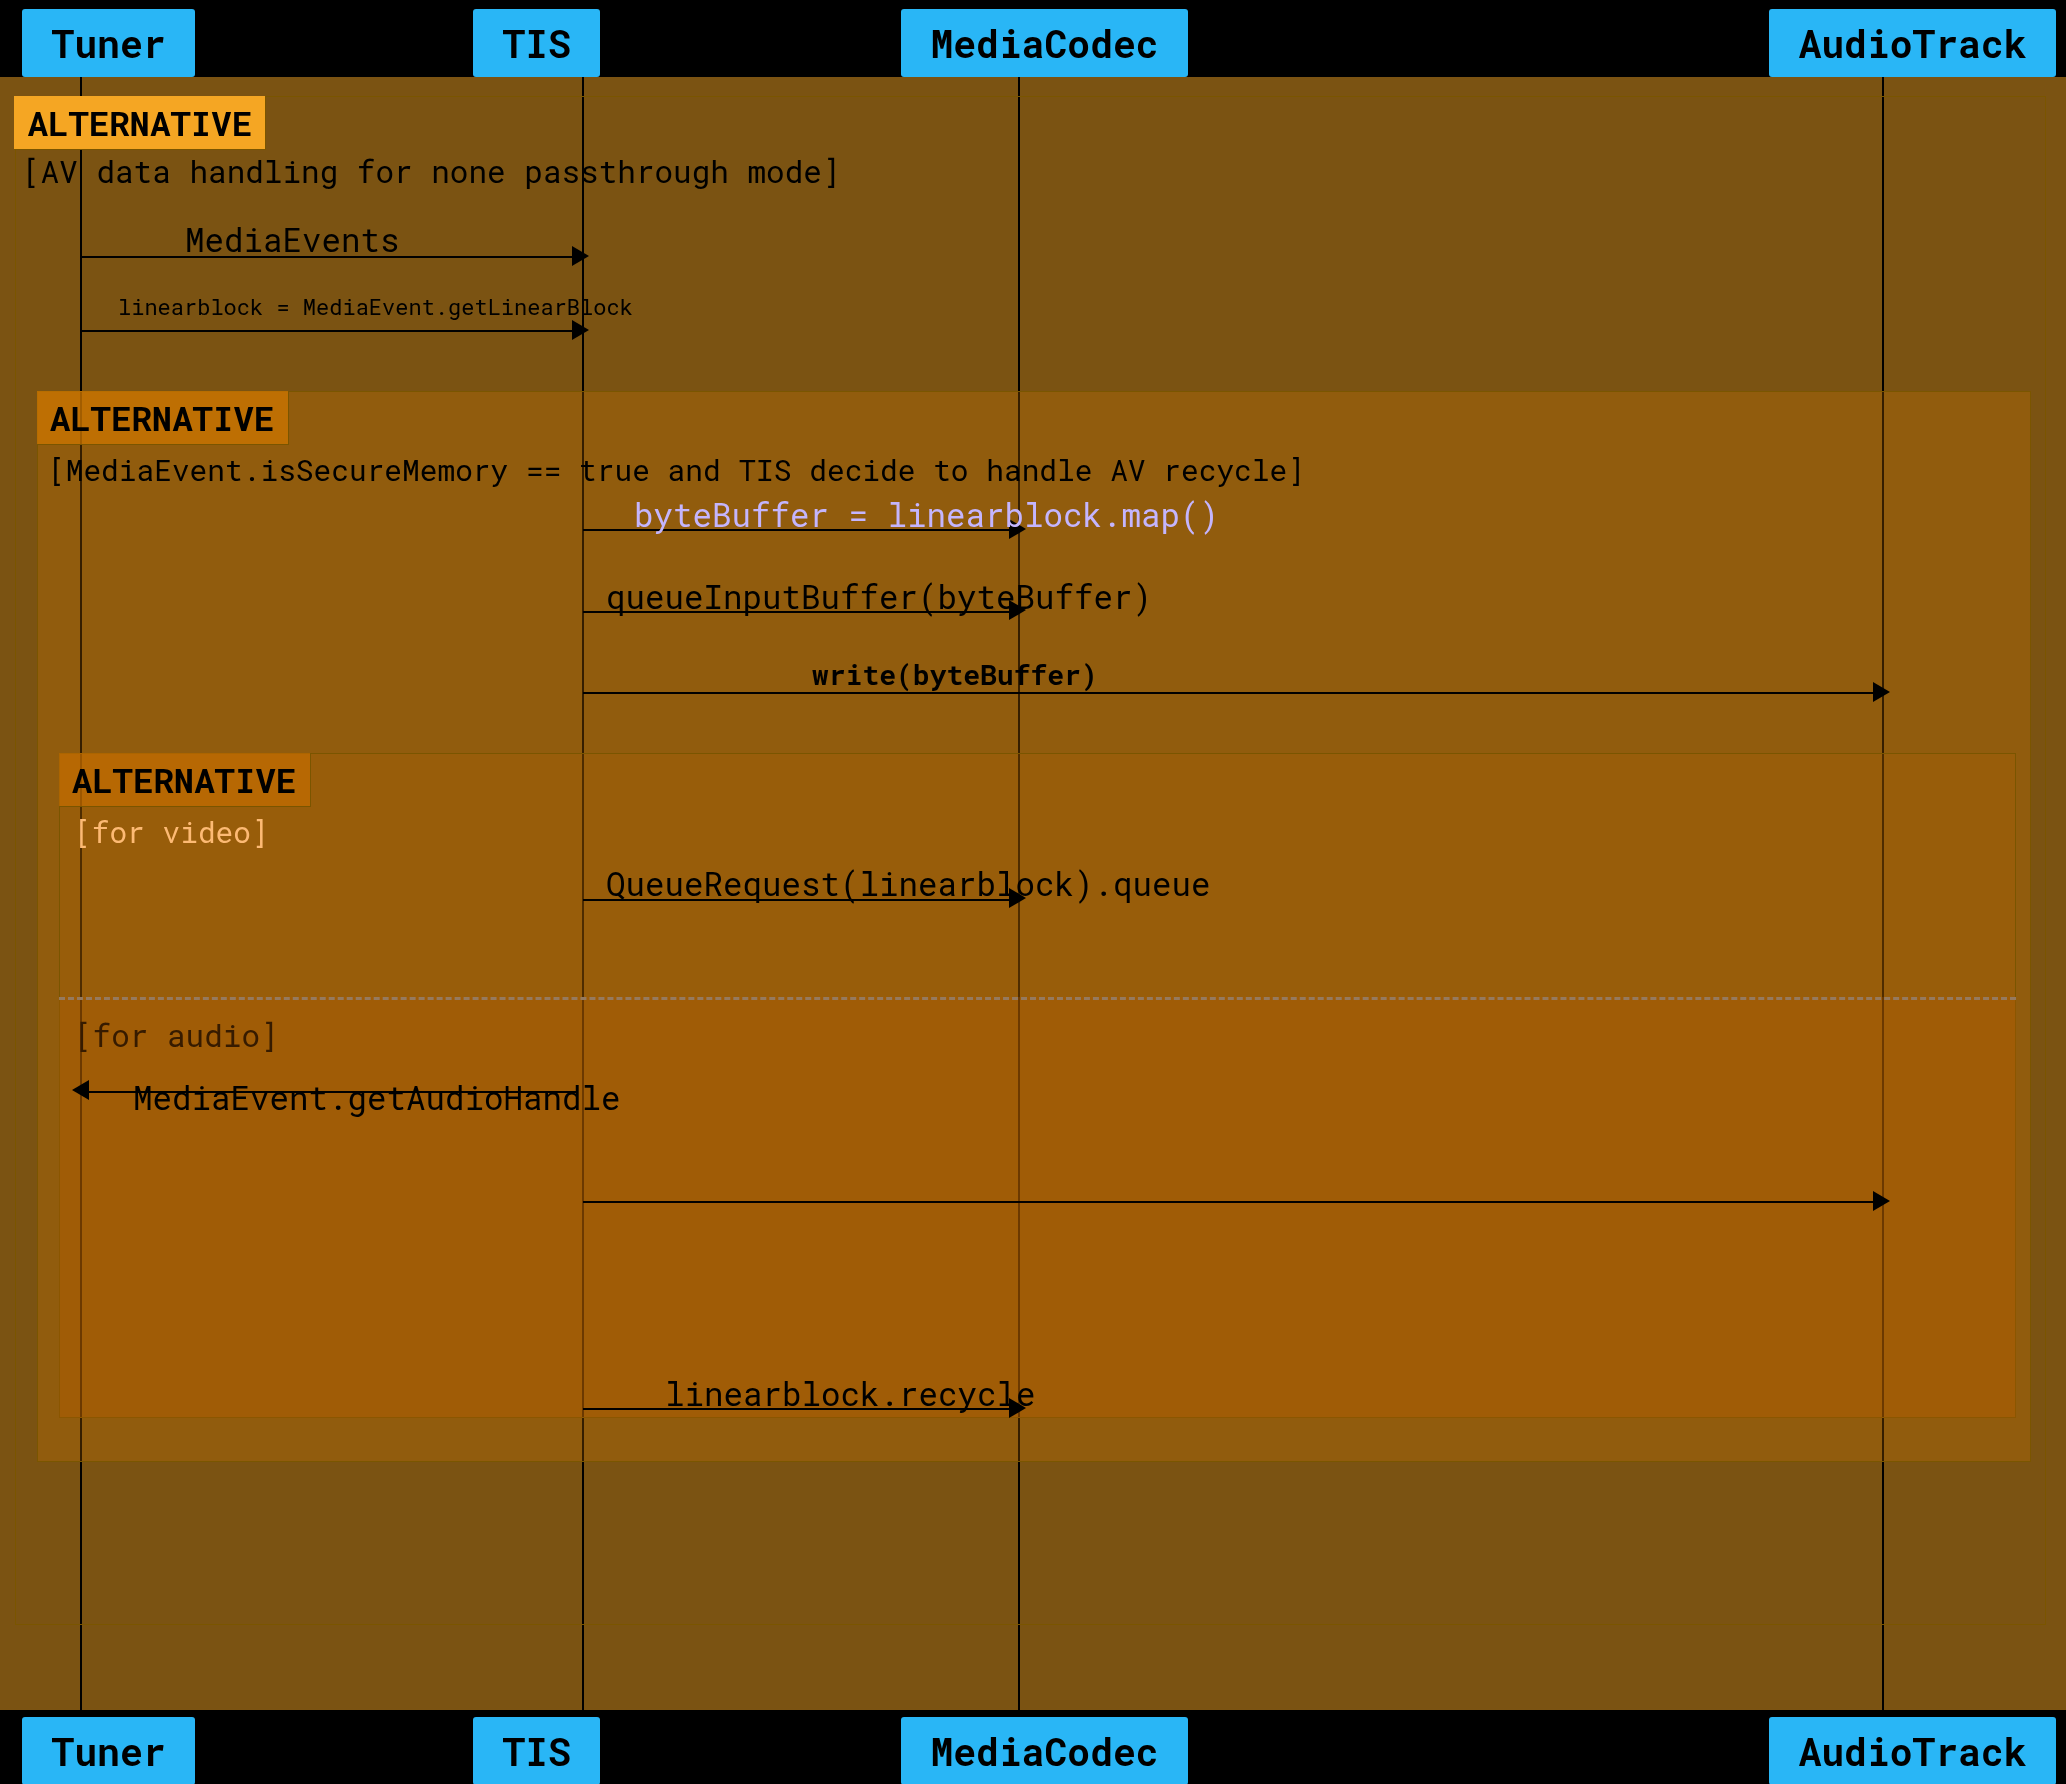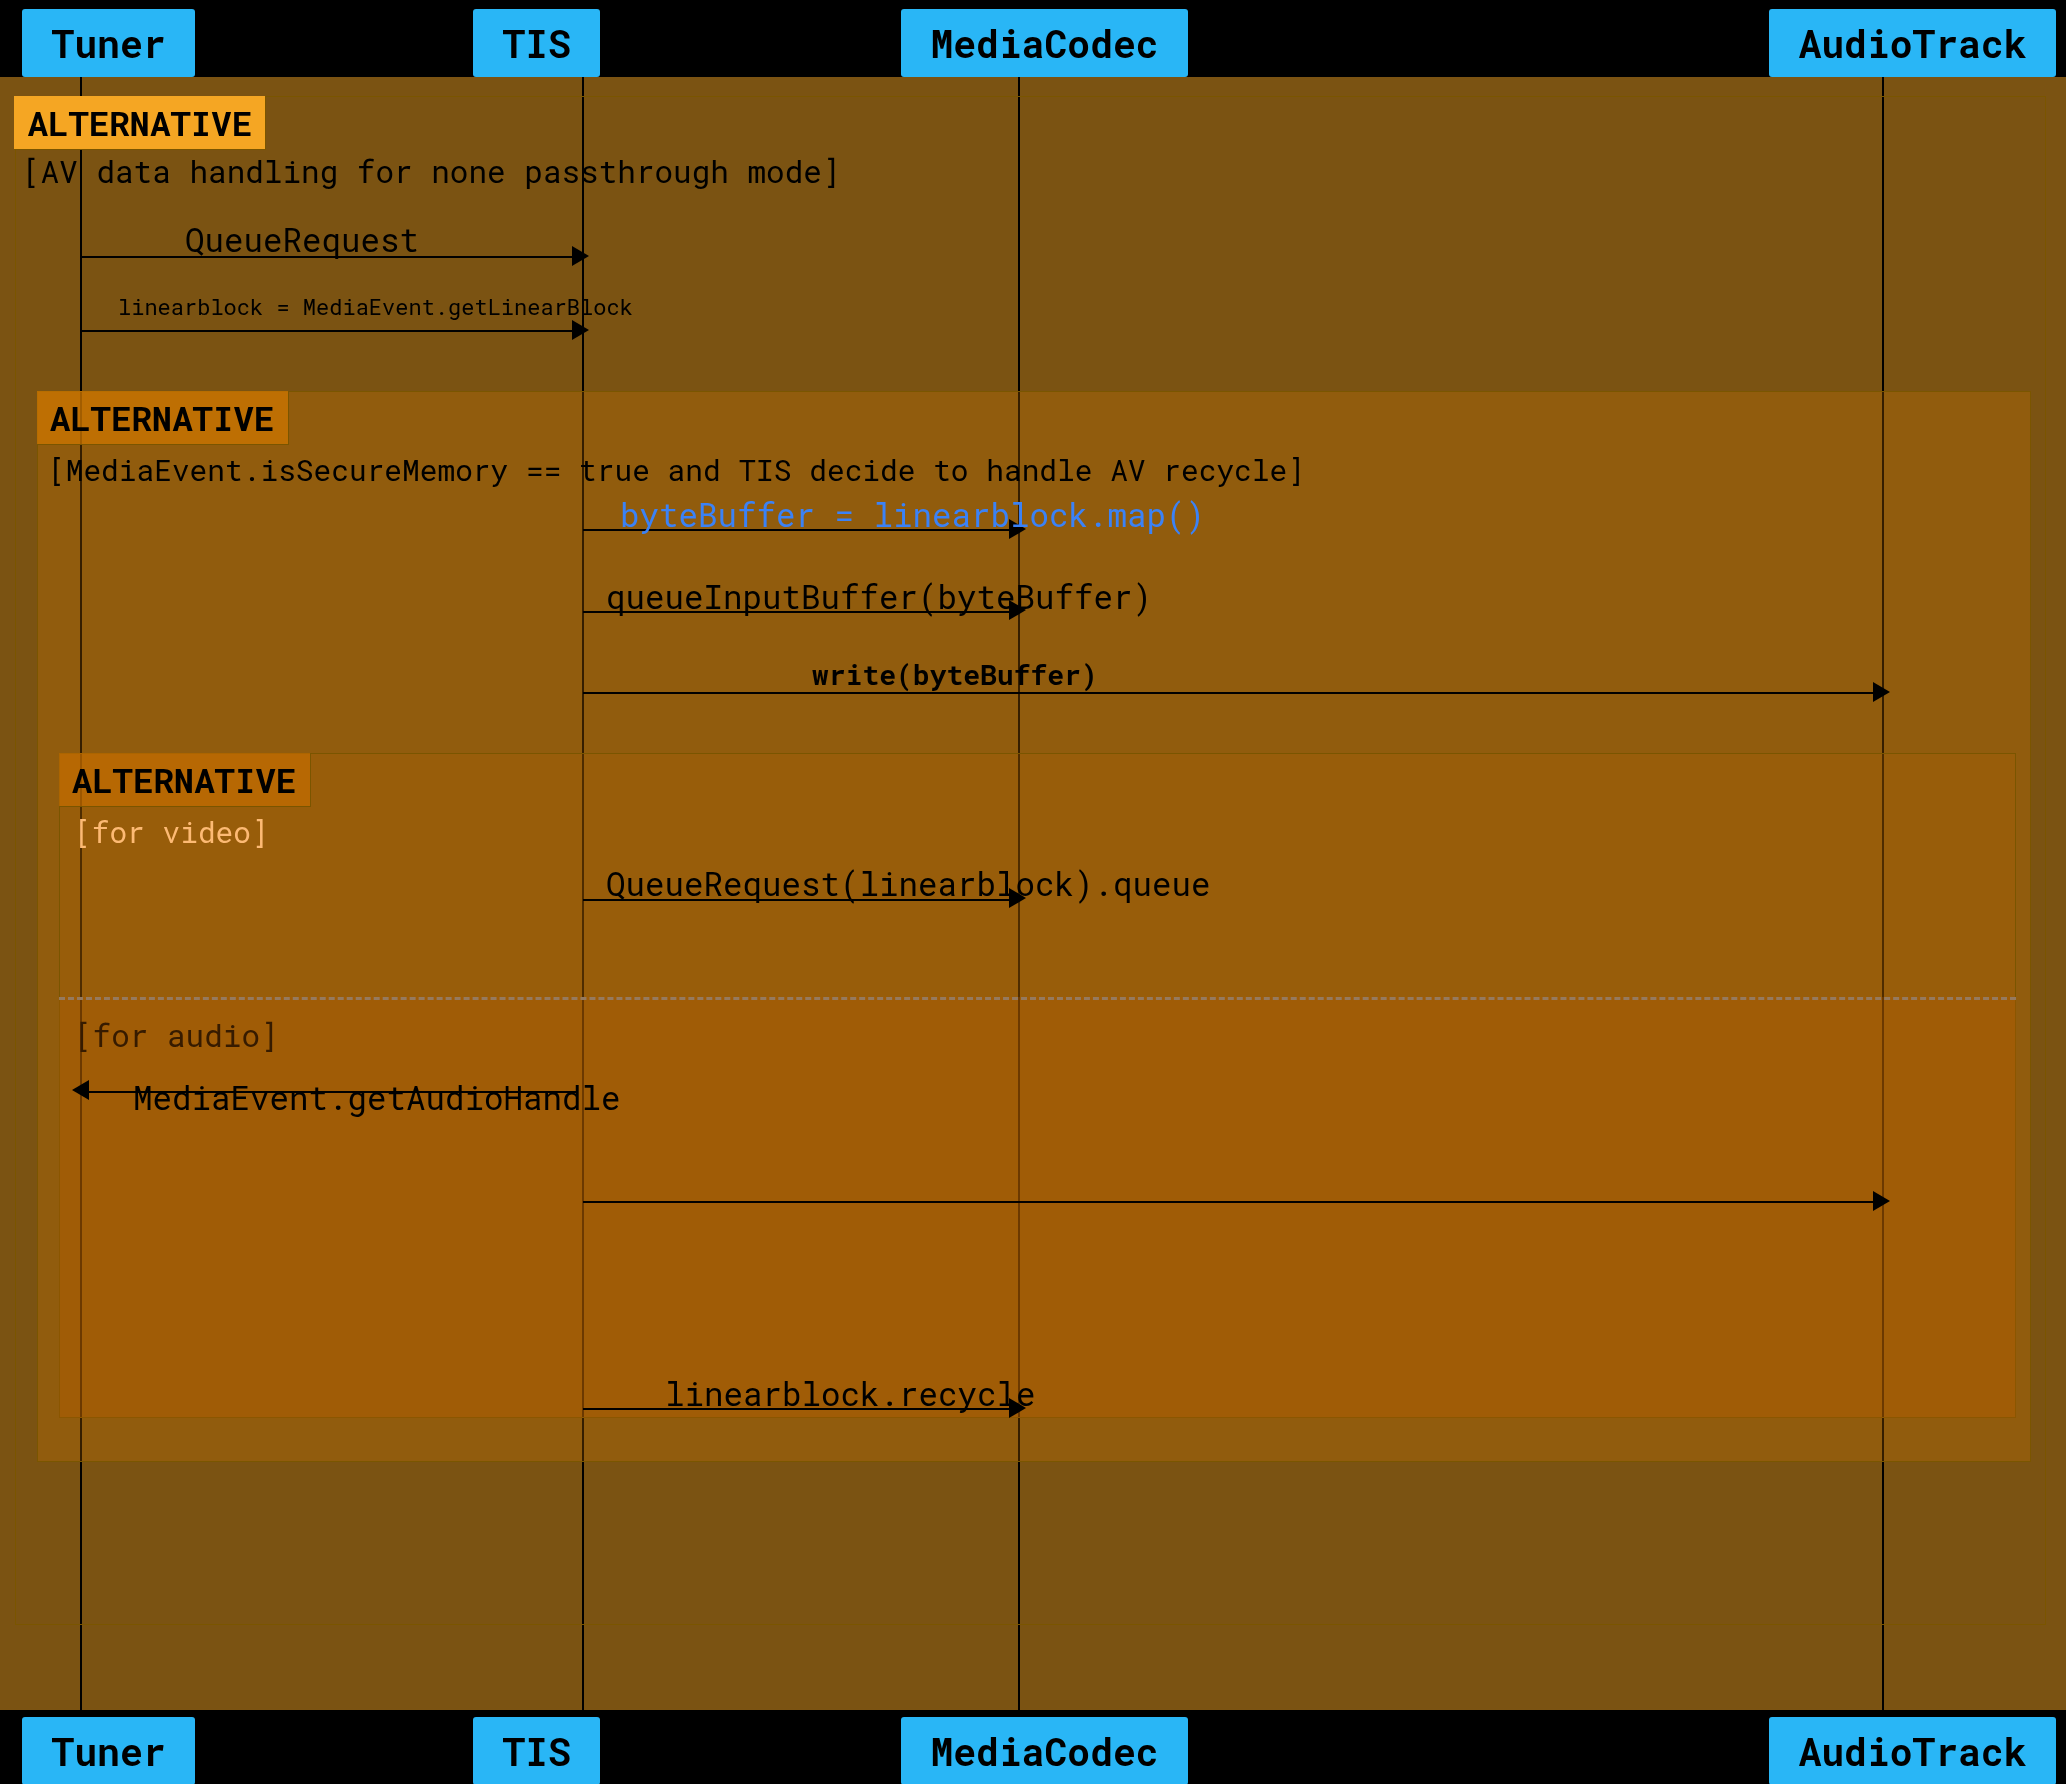--- a/index.html
+++ b/index.html
@@ -64,35 +64,35 @@
 
   <div style="position:absolute; top:96px; left:14.8px; width:2031px; height:1529px; border:1.8px solid #7a5500; background:transparent;">
 
     <div style="position:absolute; top:-1.5px; left:-1.5px; background:#f5a623; border-right:1.5px solid #7a5500; border-bottom:1.5px solid #7a5500; padding:4.4px 13.3px; font-weight:bold; font-size:34px; color:#000;">ALTERNATIVE</div>
   </div>
 
   <div style="position:absolute; top:151px; left:22px; font-size:31px; color:#000;">[AV data handling for none passthrough mode]</div>
 
   <div style="position:absolute; top:256px; left:81px; width:495px; height:2.2px; background:#000;"></div>
   <div style="position:absolute; top:246px; left:572px;" class="arrowhead-right"></div>
-  <div style="position:absolute; top:218px; left:185px; font-size:32.5px; color:#000;">QueueRequest</div>
+  <div style="position:absolute; top:218px; left:185px; font-size:32.5px; color:#000;">MediaEvents</div>
 
   <div style="position:absolute; top:330px; left:81px; width:495px; height:2.2px; background:#000;"></div>
   <div style="position:absolute; top:320px; left:572px;" class="arrowhead-right"></div>
   <div style="position:absolute; top:292px; left:118px; font-size:22px; color:#000;">linearblock = MediaEvent.getLinearBlock</div>
 
   <div style="position:absolute; top:391px; left:37px; width:1994px; height:1071px; border:1.8px solid #7a5500; background:rgba(210,120,0,0.25);">
     <div style="position:absolute; top:-1.5px; left:-1.5px; background:rgba(210,120,0,0.7); border-right:1.5px solid #7a5500; border-bottom:1.5px solid #7a5500; padding:4.4px 13.3px; font-weight:bold; font-size:34px; color:#000;">ALTERNATIVE</div>
   </div>
 
   <div style="position:absolute; top:450px; left:48px; font-size:29.5px; color:#000;">[MediaEvent.isSecureMemory == true and TIS decide to handle AV recycle]</div>
 
   <div style="position:absolute; top:529px; left:583px; width:430px; height:2.2px; background:#000;"></div>
   <div style="position:absolute; top:519px; left:1009px;" class="arrowhead-right"></div>
-  <div style="position:absolute; top:493px; left:620px; font-size:32.5px; color:#3b82f6;">byteBuffer = linearblock.map()</div>
+  <div style="position:absolute; top:493px; left:634px; font-size:32.5px; color:#c4b5fd;">byteBuffer = linearblock.map()</div>
 
   <div style="position:absolute; top:611px; left:583px; width:430px; height:2.2px; background:#000;"></div>
   <div style="position:absolute; top:600px; left:1009px;" class="arrowhead-right"></div>
   <div style="position:absolute; top:575px; left:606px; font-size:32.5px; color:#000;">queueInputBuffer(byteBuffer)</div>
 
   <div style="position:absolute; top:692px; left:583px; width:1294px; height:2.2px; background:#000;"></div>
   <div style="position:absolute; top:682px; left:1873px;" class="arrowhead-right"></div>
   <div style="position:absolute; top:656px; left:812px; font-size:28px; color:#000;font-weight:bold;">write(byteBuffer)</div>
 
   <div style="position:absolute; top:753px; left:59px; width:1957px; height:665px; border:1.8px solid #7a5500; background:rgba(180,100,0,0.2);">

